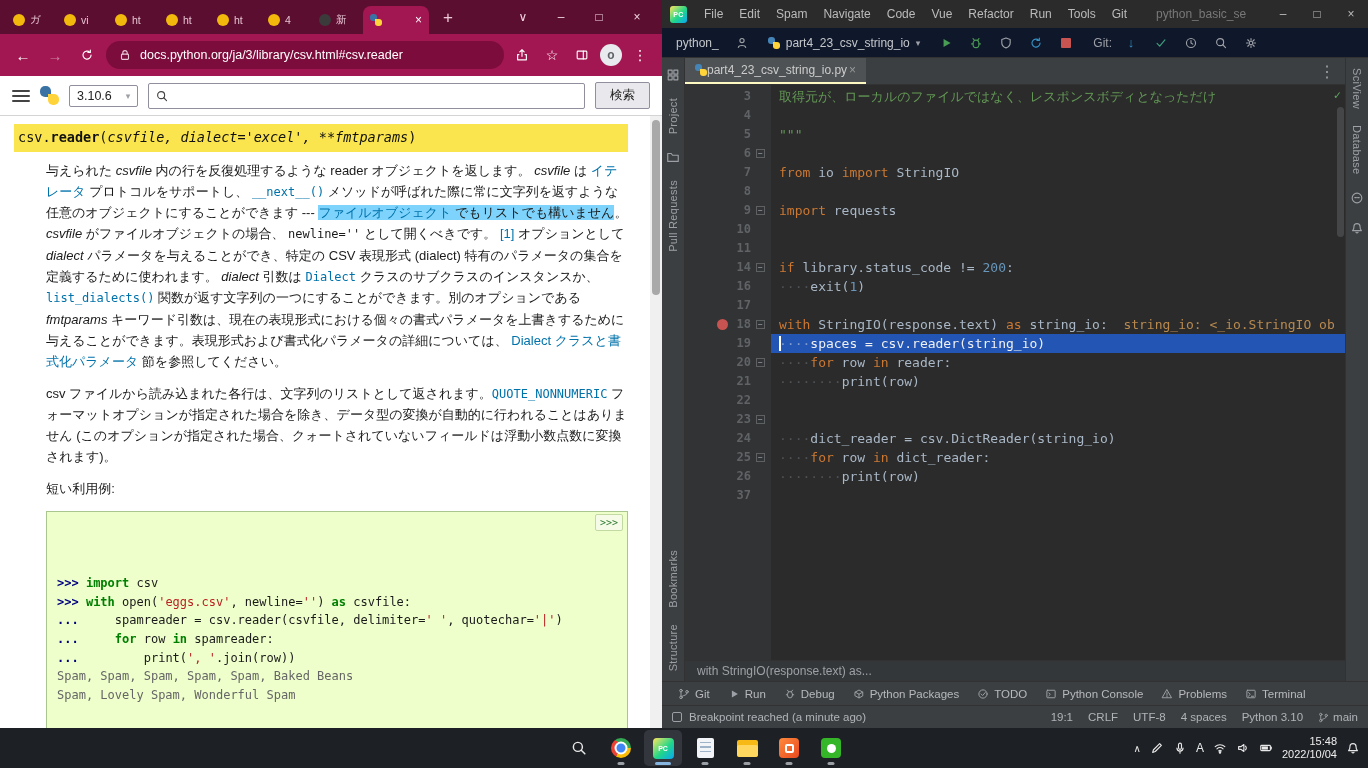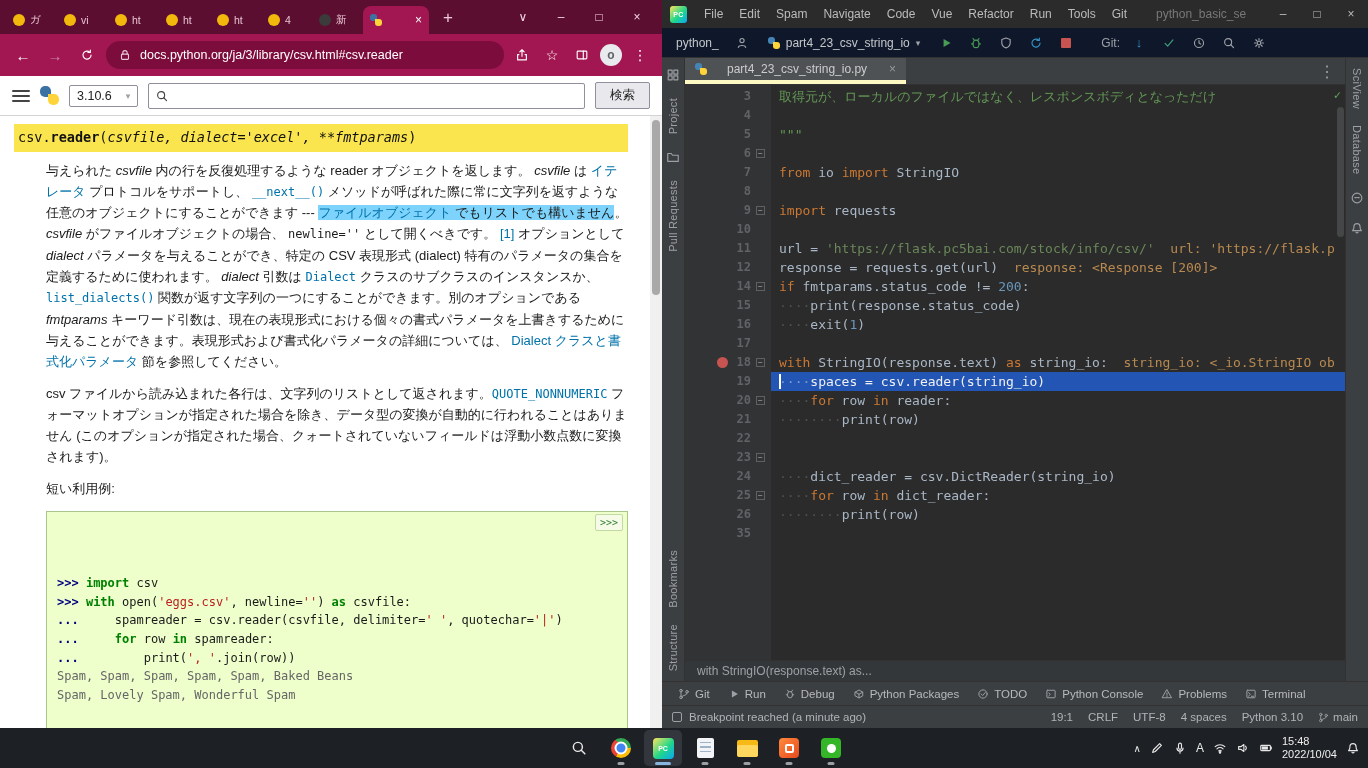--- a/index.html
+++ b/index.html
@@ -80,31 +80,31 @@
 .pc-toolbar{height:30px;border-bottom:1px solid #323232;display:flex;align-items:center;gap:8px;padding:0 10px;font-size:12px;flex:none}
 .pc-proj{color:#c5c8cb;padding:2px 4px}
 .combo{display:flex;align-items:center;gap:6px;padding:2px 7px;border-radius:3px;color:#c5c8cb}
 .car{font-size:9px;color:#9da0a6}
 .minipy{width:12px;height:12px;position:relative;flex:none}
 .minipy:before,.minipy:after{content:'';position:absolute;width:7px;height:7px}
 .minipy:before{left:0;top:0;background:#4584b6;border-radius:3px 3px 0 3px}
 .minipy:after{right:0;bottom:0;background:#ffd43b;border-radius:0 3px 3px 3px}
 .tbico{width:22px;height:22px;display:flex;align-items:center;justify-content:center;font-size:13px}
 .stopsq{width:10px;height:10px;background:#c75450;border-radius:1px}
-.gitlabel{color:#9da0a6;margin-left:16px}
+.gitlabel{color:#9da0a6;margin-left:8px}
 .pc-body{flex:1;display:flex;min-height:0}
 .stripe{width:23px;background:#3c3f41;display:flex;flex-direction:column;align-items:center;gap:16px;padding:10px 0;font-size:11px;color:#9da0a6;flex:none}
 .stripe.left{border-right:1px solid #323232}
 .stripe.right{border-left:1px solid #323232}
 .vt{writing-mode:vertical-rl;transform:rotate(180deg);letter-spacing:.3px;white-space:nowrap}
 .stripe.right .vt{transform:none}
 .spacer{flex:1}
 .pc-main{flex:1;display:flex;flex-direction:column;min-width:0}
 .pc-tabs{height:27px;background:#3c3f41;display:flex;align-items:stretch;border-bottom:1px solid #323232;flex:none}
-.etab{display:flex;align-items:center;gap:20px;padding:0 10px;background:#4e5254;border-bottom:4px solid #fef9c3;font-size:12px;color:#ccc}
+.etab{display:flex;align-items:center;gap:0;padding:0 10px;background:#4e5254;border-bottom:2px solid #fef9c3;font-size:12px;color:#ccc}
 .etab .x{color:#999;margin-left:2px}
 .pc-tabs .more{margin-left:auto;display:flex;align-items:center;padding:0 10px;color:#9da0a6}
 .editor{flex:1;position:relative;background:#2b2b2b;font-family:"DejaVu Sans Mono",monospace;font-size:13px;overflow:hidden;padding-top:2px}
 .editor:before{content:'';position:absolute;left:0;top:0;bottom:0;width:86px;background:#313335}
 .eline{display:flex;height:19px;line-height:19px;white-space:pre}
 .gut{width:86px;flex:none;background:#313335;color:#606366;display:flex;align-items:center;justify-content:flex-end;gap:5px;padding-right:6px;position:relative;font-size:12px}
 .gut .bp{position:absolute;left:32px;top:4px;width:11px;height:11px;border-radius:50%;background:#c75450}
 .gut .fold{width:9px;height:9px;border:1px solid #5e6163;color:#9da0a6;font-size:8px;line-height:7px;text-align:center;font-style:normal}
 .gut .foldpad{width:9px;height:9px}
 .ecode{flex:1;padding-left:8px;color:#a9b7c6;overflow:hidden}
@@ -151,21 +151,21 @@
 .ic-explorer{position:relative;width:21px;height:17px}
 .ic-explorer:before{content:'';position:absolute;left:0;top:0;width:21px;height:17px;background:#f7b916;border-radius:2px}
 .ic-explorer:after{content:'';position:absolute;left:0;top:5px;width:21px;height:12px;background:#ffd75e;border-radius:2px 2px 3px 3px}
 .ic-app-orange{width:20px;height:20px;border-radius:4px;background:linear-gradient(135deg,#ff8a3c,#e8491f);display:flex;align-items:center;justify-content:center}
 .ic-app-orange i{width:9px;height:9px;border:2px solid #fff;border-radius:2px}
 .ic-app-green{width:20px;height:20px;border-radius:4px;background:#35b528;display:flex;align-items:center;justify-content:center}
 .ic-app-green i{width:9px;height:9px;background:#fff;border-radius:50%}
 .tray{position:absolute;right:8px;top:0;height:100%;display:flex;align-items:center;gap:9px;color:#e8e8e8;font-size:12px}
 .tray .svgi{stroke:#e8e8e8;width:14px;height:14px}
 .tray .chev{font-size:10px}
-.clock{font-size:11px;line-height:13.5px;color:#eee}
+.clock{text-align:right;font-size:11px;line-height:13.5px;color:#eee}
 </style>
 </head>
 <body>
 
 <div class="screen">
   <div class="windows">
 
     <section class="chrome">
       <div class="tabstrip">
         <div class="tabs">
@@ -397,36 +397,34 @@
           <div class="editor">
             <div>
                 <div class="eline"><span class="gut"><b class="lnum">3</b><i class="foldpad"></i></span><span class="ecode"><span class="t-doc">取得元が、ローカルのファイルではなく、レスポンスボディとなっただけ</span></span></div>
                 <div class="eline"><span class="gut"><b class="lnum">4</b><i class="foldpad"></i></span><span class="ecode"></span></div>
                 <div class="eline"><span class="gut"><b class="lnum">5</b><i class="foldpad"></i></span><span class="ecode"><span class="t-doc">"""</span></span></div>
                 <div class="eline"><span class="gut"><b class="lnum">6</b><i class="fold">−</i></span></div>
                 <div class="eline"><span class="gut"><b class="lnum">7</b><i class="foldpad"></i></span><span class="ecode"><span class="t-kw">from</span><span class="t-p"> io </span><span class="t-kw">import</span><span class="t-p"> StringIO</span></span></div>
                 <div class="eline"><span class="gut"><b class="lnum">8</b><i class="foldpad"></i></span><span class="ecode"></span></div>
                 <div class="eline"><span class="gut"><b class="lnum">9</b><i class="fold">−</i></span><span class="ecode"><span class="t-kw">import</span><span class="t-p"> requests</span></span></div>
                 <div class="eline"><span class="gut"><b class="lnum">10</b><i class="foldpad"></i></span><span class="ecode"></span></div>
-                <div class="eline"><span class="gut"><b class="lnum">11</b><i class="foldpad"></i></span><span class="ecode"><span class="t-p">url = </span><span class="t-str">'https://flask.pc5bai.com/stock/info/csv/'</span><span class="t-hint">  url: 'https://flask.p</span></span></div>
-                <div class="eline"><span class="gut"><b class="lnum">12</b><i class="foldpad"></i></span><span class="ecode"><span class="t-p">response = requests.get(url)</span><span class="t-hint">  response: &lt;Response [200]&gt;</span></span></div>
-                <div class="eline"><span class="gut"><b class="lnum">14</b><i class="fold">−</i></span><span class="ecode"><span class="t-kw">if</span><span class="t-p"> fmtparams.status_code != </span><span class="t-num">200</span><span class="t-p">:</span></span></div>
-                <div class="eline"><span class="gut"><b class="lnum">15</b><i class="foldpad"></i></span><span class="ecode"><span class="t-ws">····</span><span class="t-p">print(response.status_code)</span></span></div>
+                <div class="eline"><span class="gut"><b class="lnum">11</b><i class="foldpad"></i></span></div>
+                <div class="eline"><span class="gut"><b class="lnum">14</b><i class="fold">−</i></span><span class="ecode"><span class="t-kw">if</span><span class="t-p"> library.status_code != </span><span class="t-num">200</span><span class="t-p">:</span></span></div>
                 <div class="eline"><span class="gut"><b class="lnum">16</b><i class="foldpad"></i></span><span class="ecode"><span class="t-ws">····</span><span class="t-p">exit(</span><span class="t-num">1</span><span class="t-p">)</span></span></div>
                 <div class="eline"><span class="gut"><b class="lnum">17</b><i class="foldpad"></i></span><span class="ecode"></span></div>
                 <div class="eline"><span class="gut"><i class="bp"></i><b class="lnum">18</b><i class="fold">−</i></span><span class="ecode"><span class="t-kw">with</span><span class="t-p"> StringIO(response.text) </span><span class="t-kw">as</span><span class="t-p"> string_io:</span><span class="t-hint">  string_io: &lt;_io.StringIO ob</span></span></div>
                 <div class="eline exec"><span class="gut"><b class="lnum">19</b><i class="foldpad"></i></span><span class="ecode"><span class="t-ws">····</span><span class="t-p">spaces = csv.reader(string_io)</span></span></div>
                 <div class="eline"><span class="gut"><b class="lnum">20</b><i class="fold">−</i></span><span class="ecode"><span class="t-ws">····</span><span class="t-kw">for</span><span class="t-p"> row </span><span class="t-kw">in</span><span class="t-p"> reader:</span></span></div>
                 <div class="eline"><span class="gut"><b class="lnum">21</b><i class="foldpad"></i></span><span class="ecode"><span class="t-ws">········</span><span class="t-p">print(row)</span></span></div>
                 <div class="eline"><span class="gut"><b class="lnum">22</b><i class="foldpad"></i></span><span class="ecode"></span></div>
                 <div class="eline"><span class="gut"><b class="lnum">23</b><i class="fold">−</i></span></div>
                 <div class="eline"><span class="gut"><b class="lnum">24</b><i class="foldpad"></i></span><span class="ecode"><span class="t-ws">····</span><span class="t-p">dict_reader = csv.DictReader(string_io)</span></span></div>
                 <div class="eline"><span class="gut"><b class="lnum">25</b><i class="fold">−</i></span><span class="ecode"><span class="t-ws">····</span><span class="t-kw">for</span><span class="t-p"> row </span><span class="t-kw">in</span><span class="t-p"> dict_reader:</span></span></div>
                 <div class="eline"><span class="gut"><b class="lnum">26</b><i class="foldpad"></i></span><span class="ecode"><span class="t-ws">········</span><span class="t-p">print(row)</span></span></div>
-                <div class="eline"><span class="gut"><b class="lnum">35</b><i class="foldpad"></i></span><span class="ecode"></span></div>
+                <div class="eline"><span class="gut"><b class="lnum">37</b><i class="foldpad"></i></span><span class="ecode"></span></div>
               </div>
             <span class="echeck">✓</span>
             <span class="escroll"></span>
           </div>
           <div class="pc-context">
             <span>with StringIO(response.text) as...</span>
           </div>
         </div>
         <div class="stripe right">
           <span class="vt">SciView</span>

